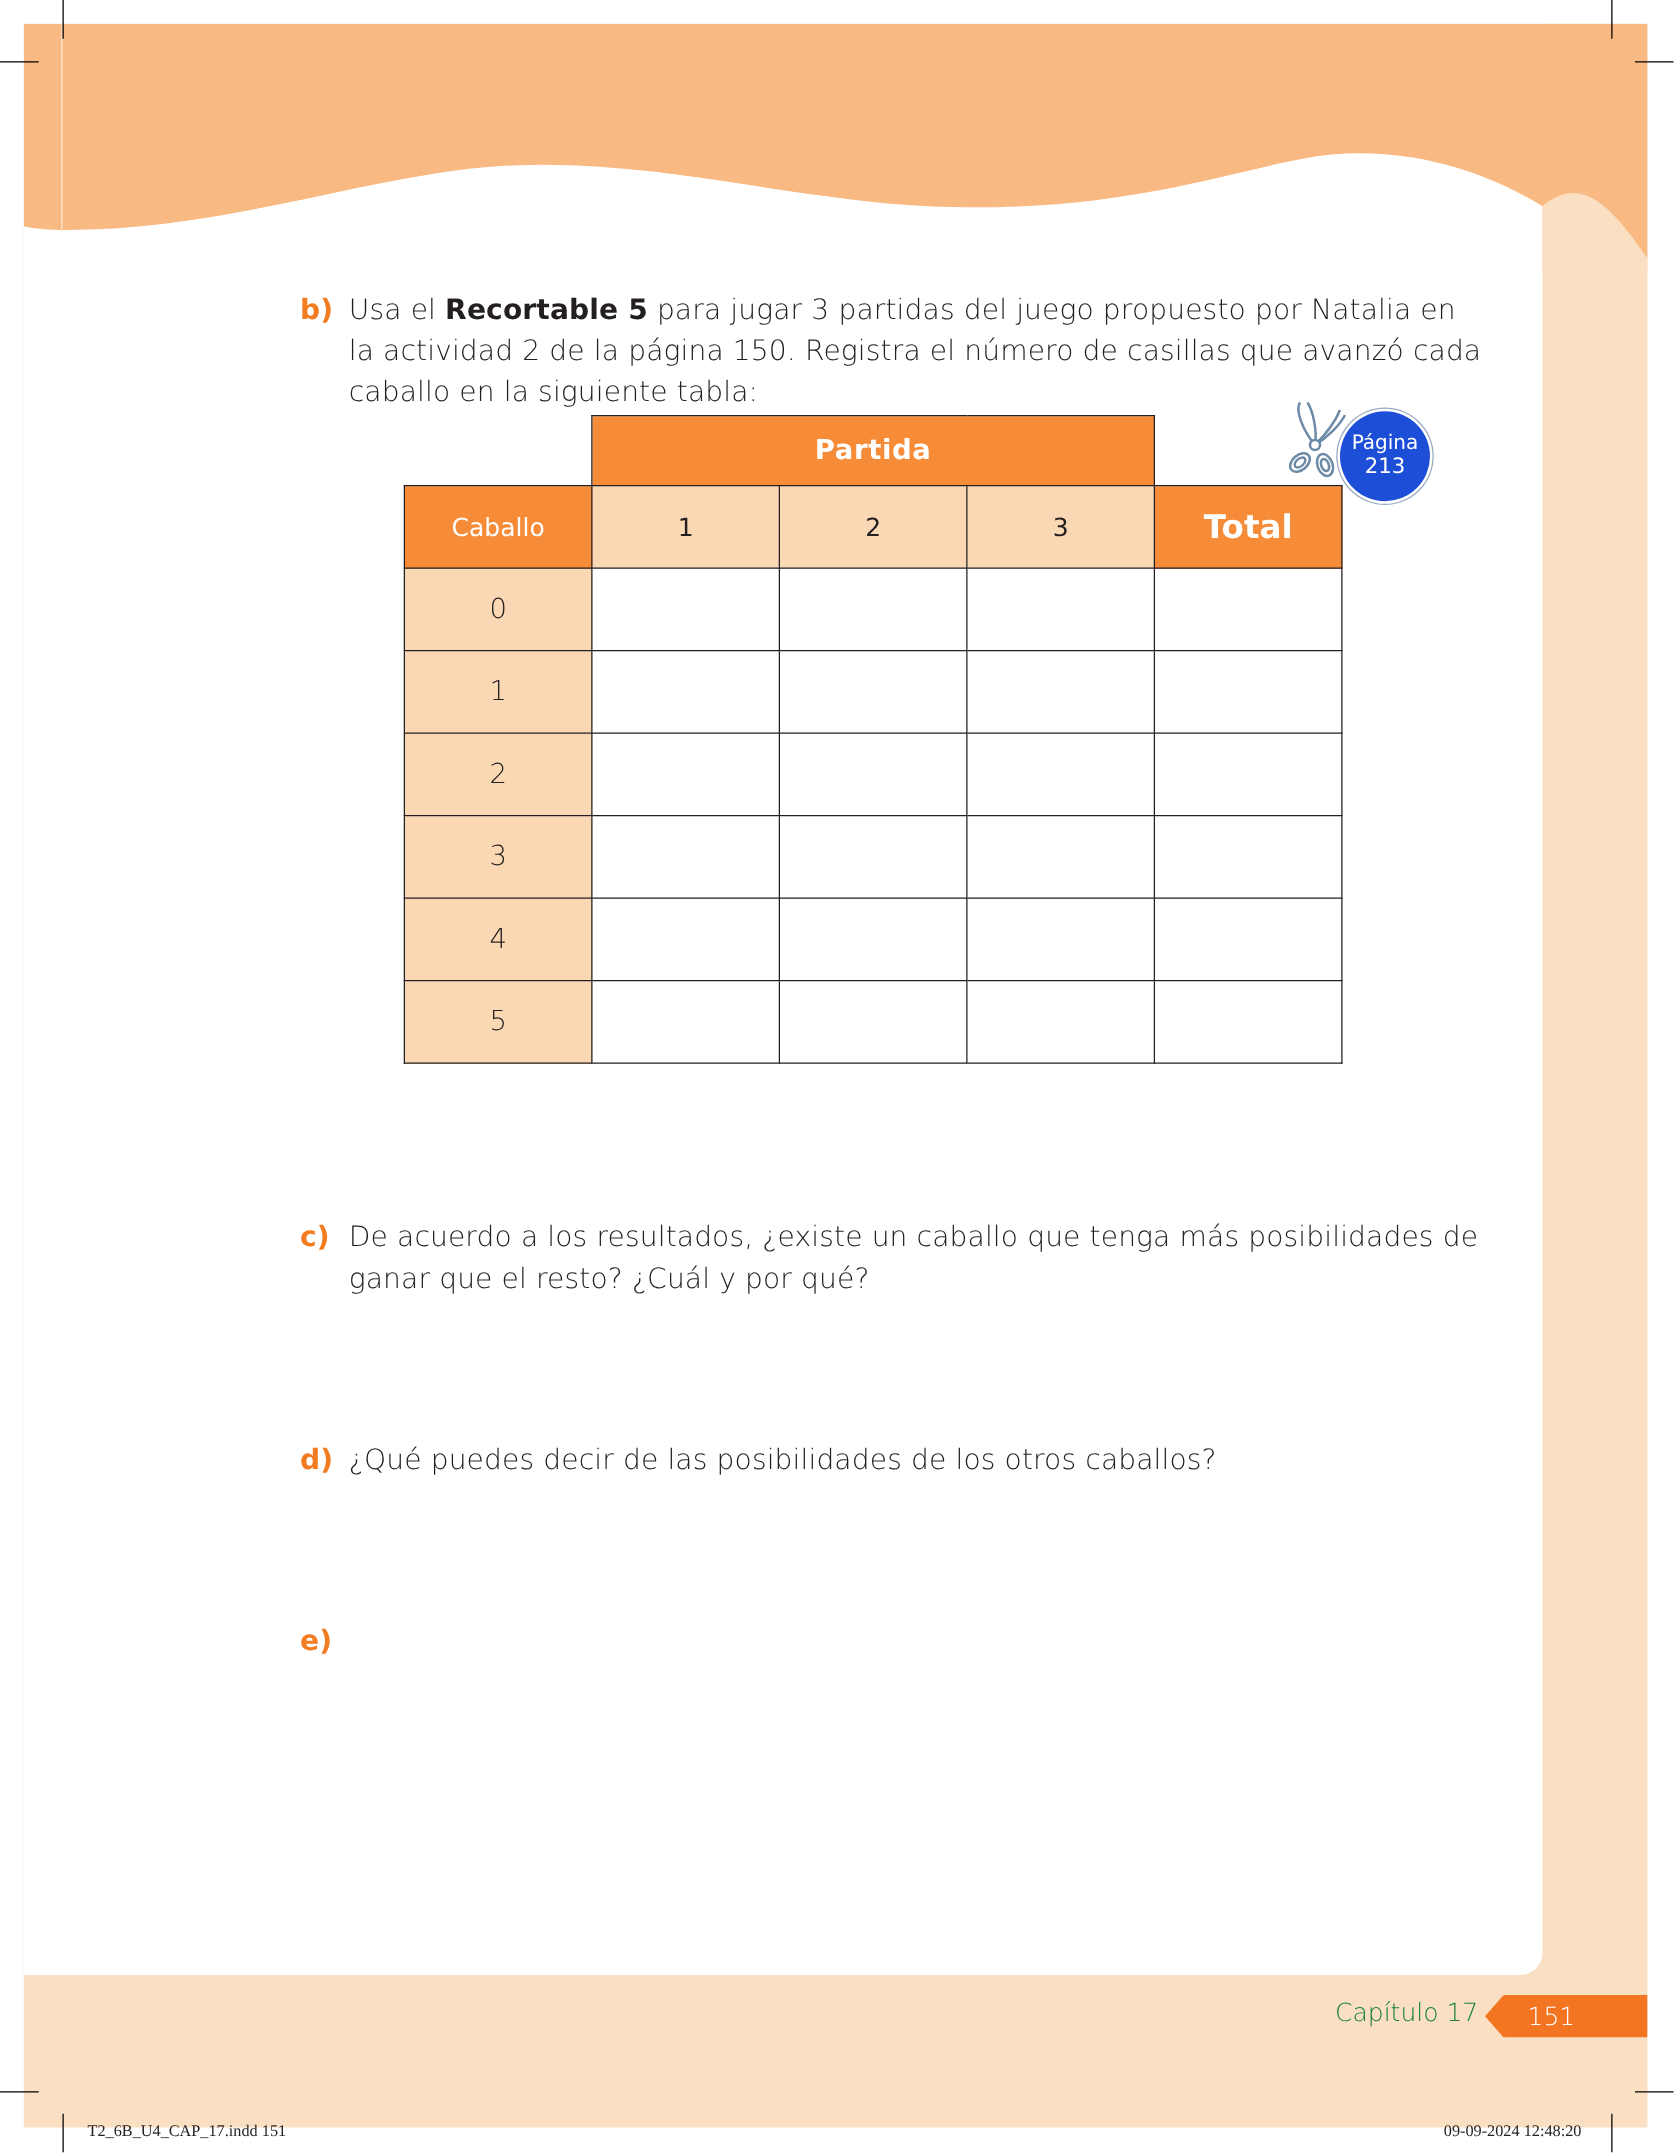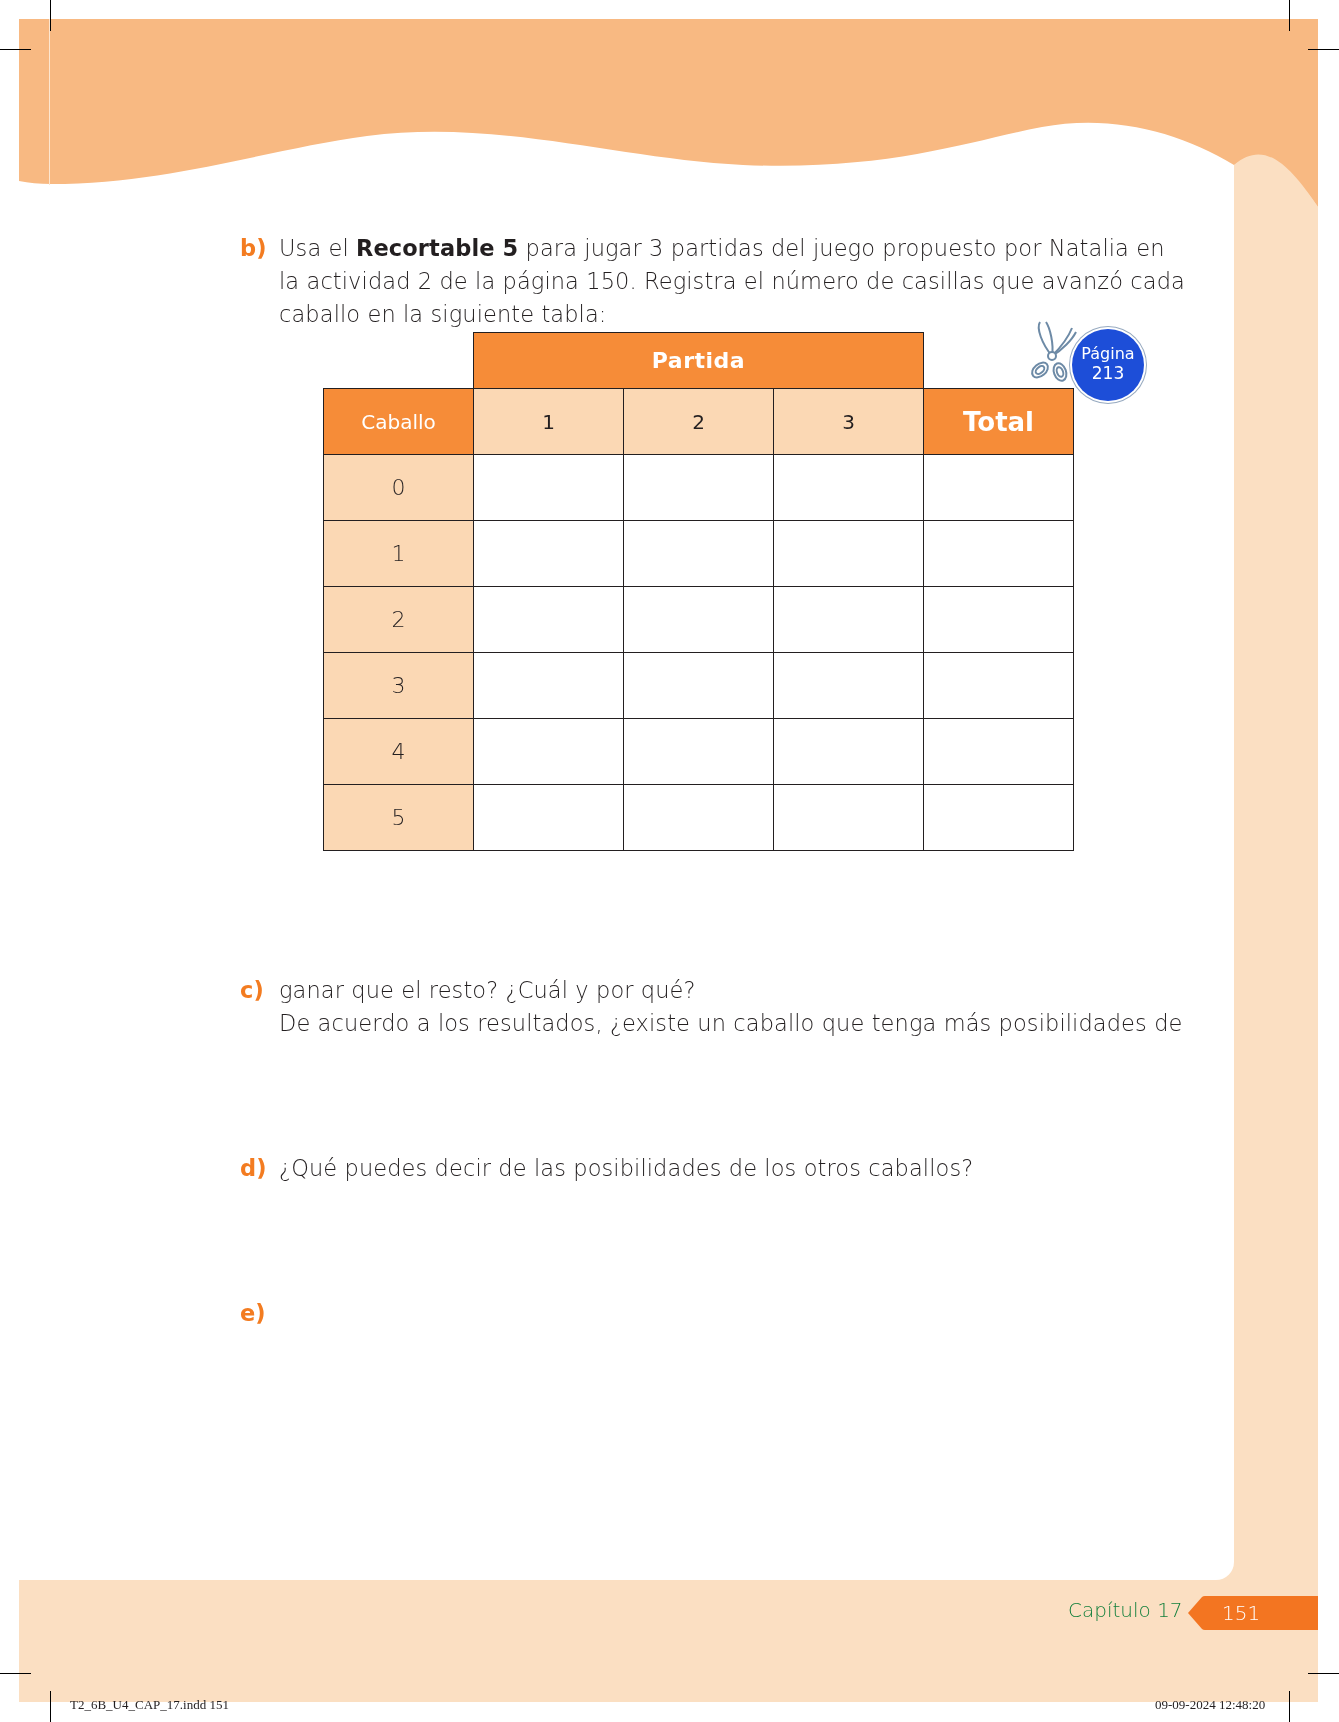--- a/index.html
+++ b/index.html
@@ -144,22 +144,22 @@
     <td class="cell blank"></td>
     <td class="cell blank"></td>
     <td class="cell blank"></td>
   </tr>
 </tbody>
   </table>
 
 <div class="abs q" style="top:974px;width:960px;height:70px;">
   <span class="label">c)</span>
   <div class="text">
+    <div>De acuerdo a los resultados, ¿existe un caballo que tenga más posibilidades de</div>
     <div>ganar que el resto? ¿Cuál y por qué?</div>
-    <div>De acuerdo a los resultados, ¿existe un caballo que tenga más posibilidades de</div>
   </div>
 </div>
 <div class="abs" style="left:279px;top:1045px;width:900px;height:110px;"></div>
 
 <div class="abs q" style="top:1152px;width:960px;height:36px;">
   <span class="label">d)</span>
   <div class="text">¿Qué puedes decir de las posibilidades de los otros caballos?</div>
 </div>
 <div class="abs" style="left:279px;top:1190px;width:900px;height:100px;"></div>
 

